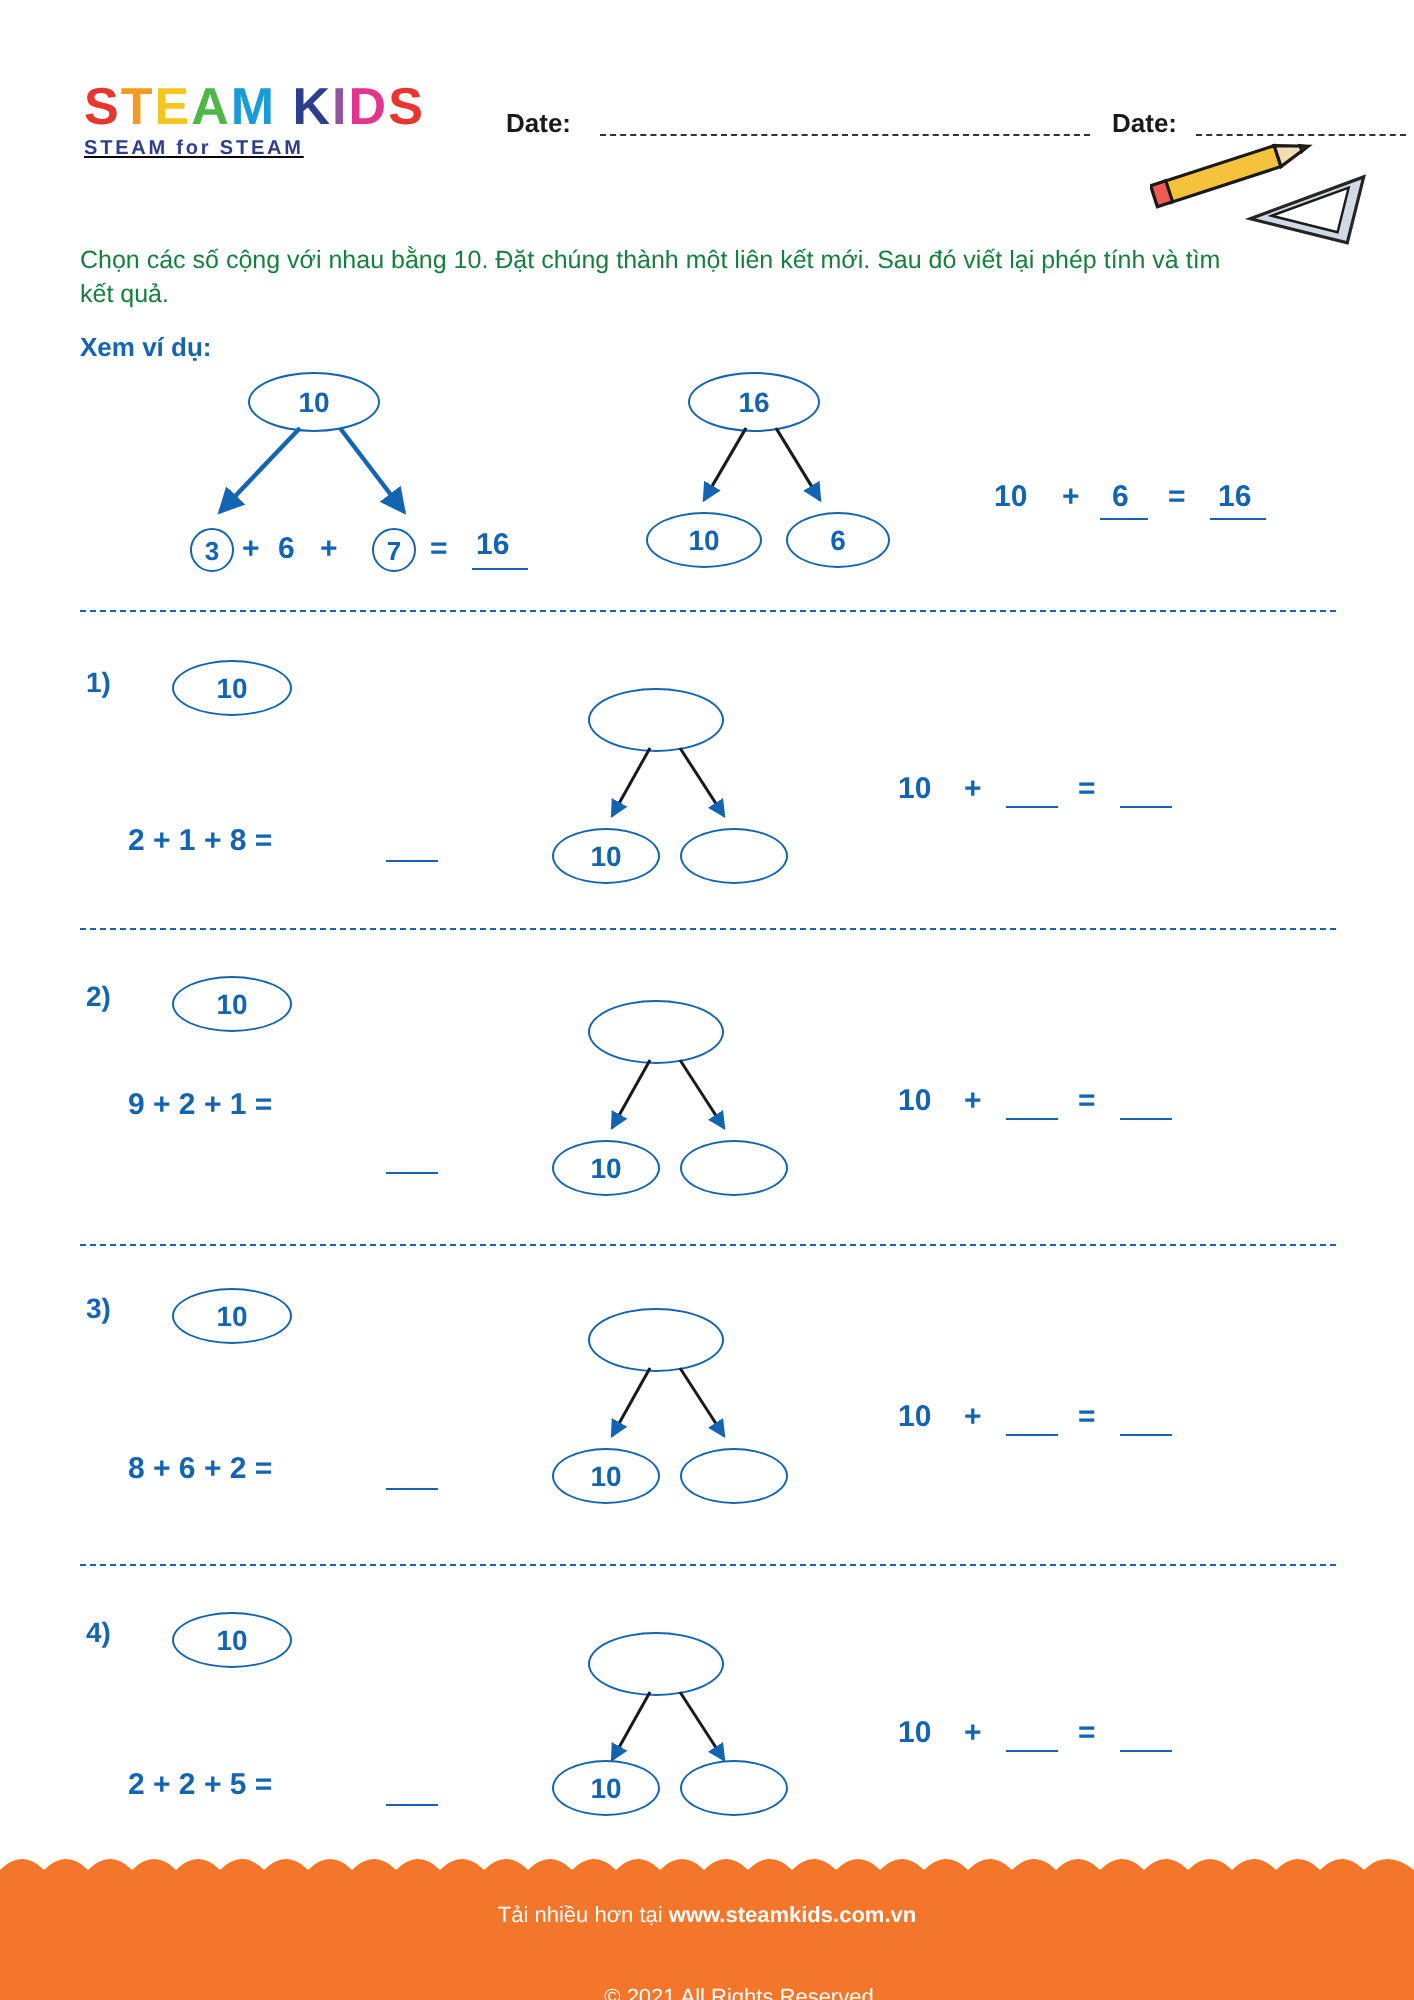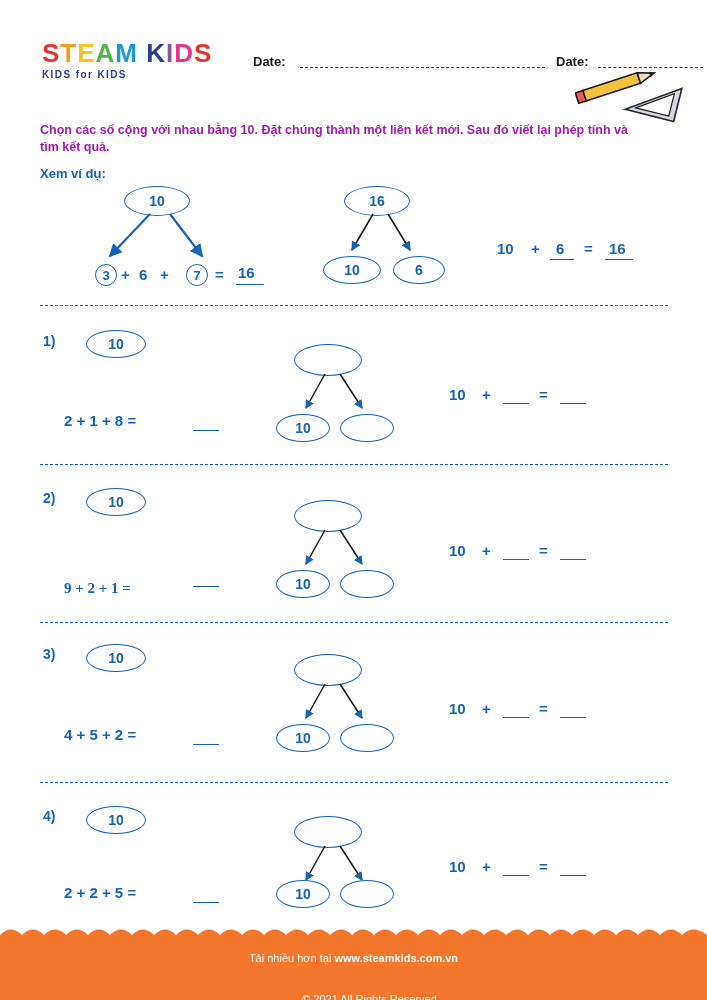--- a/index.html
+++ b/index.html
@@ -28,20 +28,21 @@
     position: absolute;
     left: 0; top: 18px;
     width: 707px;
     height: 58px;
   }
   .logo {
     position: absolute;
     left: 42px; top: 22px;
     width: 190px;
     text-align: left;
+    text-decoration: underline;
   }
   .logo-word {
     font-size: 26px;
     font-weight: bold;
     letter-spacing: 1px;
     line-height: 26px;
   }
   .logo-word span { display: inline-block; }
   .logo-sub {
     font-size: 10px;
@@ -93,22 +94,22 @@
     font-weight: bold;
     color: #ef3e24;
     letter-spacing: 0.3px;
   }
 
   .instructions {
     position: absolute;
     left: 40px; top: 122px;
     width: 590px;
     font-size: 12.5px;
-    font-weight: bold;
-    color: #a21caf;
+    font-weight: normal;
+    color: #15803d;
     line-height: 17px;
   }
   .example-label {
     position: absolute;
     left: 40px; top: 166px;
     font-size: 13px;
     font-weight: bold;
     color: #1464b4;
   }
 
@@ -198,21 +199,21 @@
 <body>
 
 <div class="page">
 
   <div class="header">
 
     <div class="logo">
       <div class="logo-word">
         <span style="color:#e8352e">S</span><span style="color:#f59b1f">T</span><span style="color:#f6c620">E</span><span style="color:#4fb748">A</span><span style="color:#1a9ad7">M</span><span>&nbsp;</span><span style="color:#2d3e8f">K</span><span style="color:#8e54a2">I</span><span style="color:#e4348e">D</span><span style="color:#e8352e">S</span>
       </div>
-      <div class="logo-sub">KIDS for KIDS</div>
+      <div class="logo-sub">STEAM for STEAM</div>
     </div>
 
     <div class="name-row">
       <span class="name-label">Date:</span>
       <span class="name-line"></span>
       <span class="date-label">Date:</span>
       <span class="date-line"></span>
     </div>
   </div>
 
@@ -294,21 +295,21 @@
     <div class="blank" style="left:503px; top:403px; width:26px;"></div>
     <div class="eq" style="left:539px; top:386px;">=</div>
     <div class="blank" style="left:560px; top:403px; width:26px;"></div>
   </div>
 
   <div class="dashed-sep" style="top:464px;"></div>
 
   <div>
     <div class="qnum" style="left:43px; top:490px;">2)</div>
     <div class="oval" style="left:86px; top:488px; width:58px; height:26px;">10</div>
-    <div class="eq" style="left:64px; top:580px;font-family:Liberation Serif, serif;">9 + 2 + 1 =</div>
+    <div class="eq" style="left:64px; top:544px;">9 + 2 + 1 =</div>
     <div class="blank" style="left:193px; top:586px; width:26px;"></div>
 
     <div class="oval" style="left:294px; top:500px; width:66px; height:30px;"></div>
     <svg class="arrows" style="left:270px; top:528px; width:130px; height:46px;" viewBox="0 0 130 46">
       <line x1="55" y1="2" x2="36" y2="36" stroke="#1a1a1a" stroke-width="1.5" marker-end="url(#ah-blue)"></line>
       <line x1="70" y1="2" x2="92" y2="36" stroke="#1a1a1a" stroke-width="1.5" marker-end="url(#ah-blue)"></line>
     </svg>
     <div class="oval" style="left:276px; top:570px; width:52px; height:26px;">10</div>
     <div class="oval" style="left:340px; top:570px; width:52px; height:26px;"></div>
 
@@ -317,21 +318,21 @@
     <div class="blank" style="left:503px; top:559px; width:26px;"></div>
     <div class="eq" style="left:539px; top:542px;">=</div>
     <div class="blank" style="left:560px; top:559px; width:26px;"></div>
   </div>
 
   <div class="dashed-sep" style="top:622px;"></div>
 
   <div>
     <div class="qnum" style="left:43px; top:646px;">3)</div>
     <div class="oval" style="left:86px; top:644px; width:58px; height:26px;">10</div>
-    <div class="eq" style="left:64px; top:726px;">4 + 5 + 2 =</div>
+    <div class="eq" style="left:64px; top:726px;">8 + 6 + 2 =</div>
     <div class="blank" style="left:193px; top:744px; width:26px;"></div>
 
     <div class="oval" style="left:294px; top:654px; width:66px; height:30px;"></div>
     <svg class="arrows" style="left:270px; top:682px; width:130px; height:46px;" viewBox="0 0 130 46">
       <line x1="55" y1="2" x2="36" y2="36" stroke="#1a1a1a" stroke-width="1.5" marker-end="url(#ah-blue)"></line>
       <line x1="70" y1="2" x2="92" y2="36" stroke="#1a1a1a" stroke-width="1.5" marker-end="url(#ah-blue)"></line>
     </svg>
     <div class="oval" style="left:276px; top:724px; width:52px; height:26px;">10</div>
     <div class="oval" style="left:340px; top:724px; width:52px; height:26px;"></div>
 

